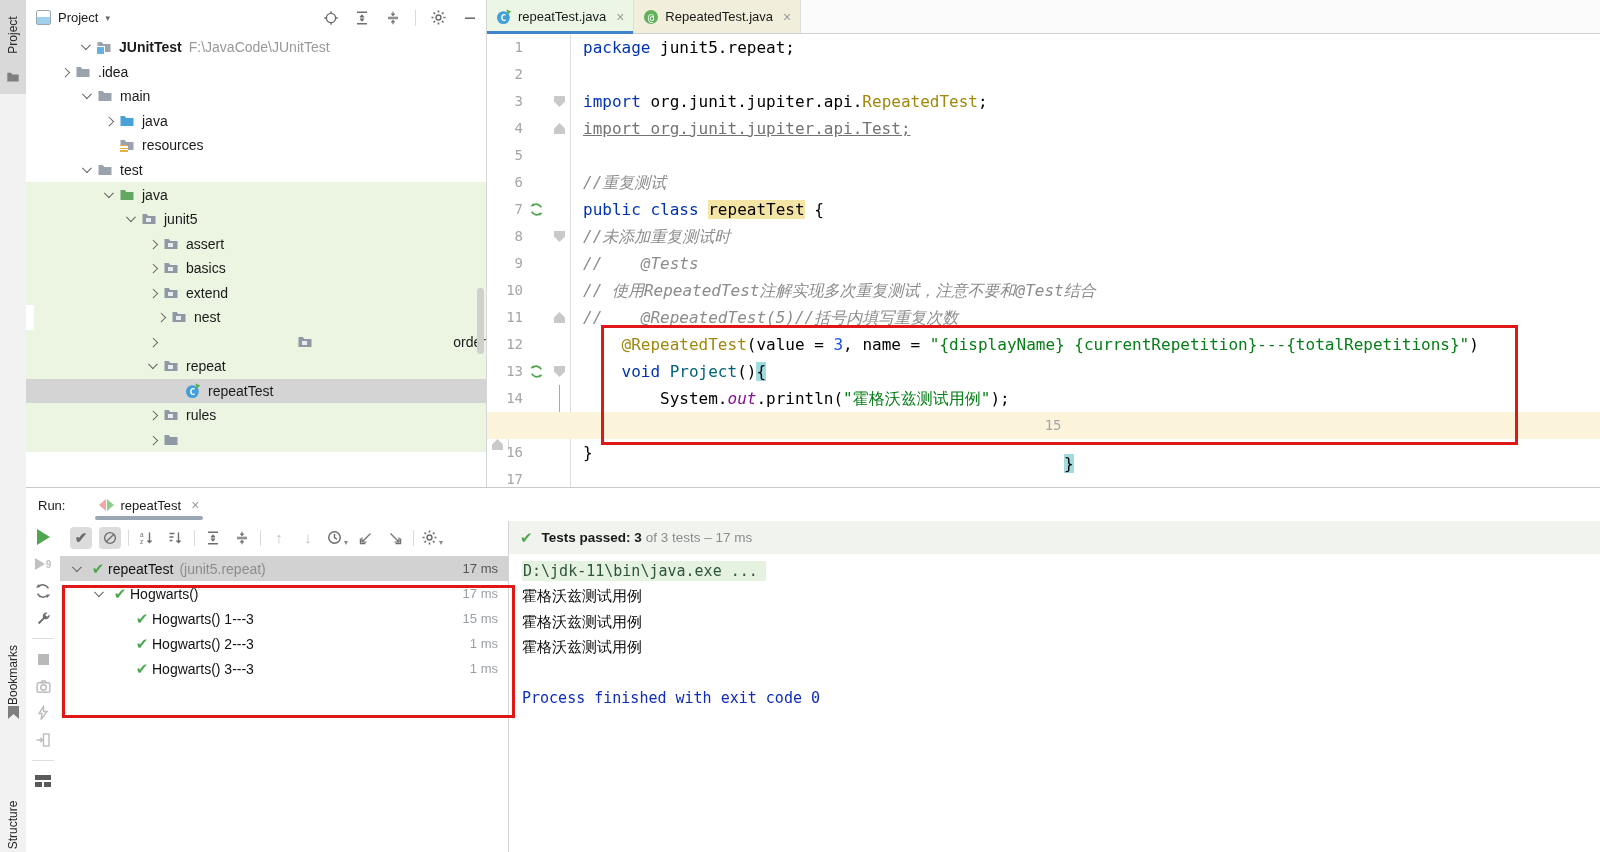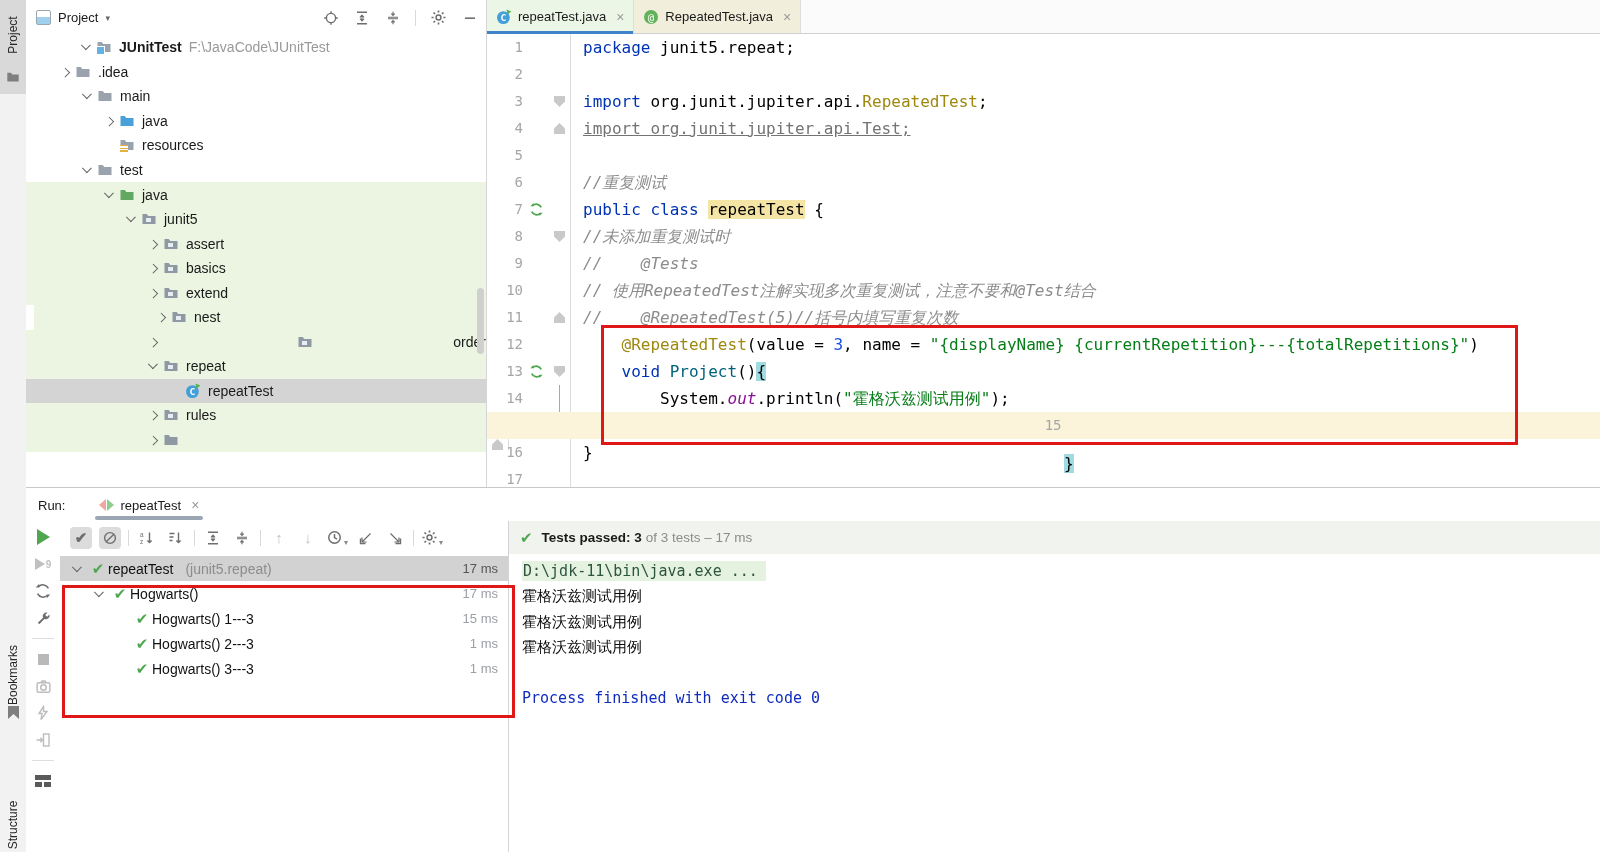--- a/index.html
+++ b/index.html
@@ -84,21 +84,21 @@
   .rtb{min-width:22px;height:22px;display:flex;align-items:center;justify-content:center;color:#6e6e6e;border-radius:4px;}
   .rtb.toggled{background:#dcdcdc;}
   .rtb.disabled{color:#c2c2c2;}
   .rtb .darr{font-size:8px;color:#8a8a8a;margin-left:1px;align-self:flex-end;margin-bottom:2px;}
   .test-tree{position:absolute;left:0;top:35px;right:0;bottom:0;}
   .xrow{display:flex;align-items:center;height:25px;font-size:14px;white-space:nowrap;}
   .xrow.sel{background:#d2d2d2;}
   .xchev{width:18px;height:16px;position:relative;flex:0 0 auto;}
   .xcheck{color:#4ea64e;font-size:15px;width:20px;flex:0 0 auto;text-align:center;}
   .xname{color:#111;}
-  .xsuffix{color:#8c8c8c;margin-left:12px;}
+  .xsuffix{color:#8c8c8c;margin-left:6px;}
   .xtime{margin-left:auto;padding-right:10px;color:#9aa0a6;font-size:13px;}
   .xrow.sel .xtime{color:#555;}
   .run-right{position:absolute;left:509px;top:521px;right:0;bottom:0;background:#fff;}
   .status-bar{height:33px;background:#f0f3ee;display:flex;align-items:center;gap:9px;padding-left:11px;font-size:13.5px;}
   .status-check{color:#4ea64e;font-size:15px;}
   .status-strong{color:#1a1a1a;font-weight:700;}
   .status-muted{color:#8c8c8c;font-weight:400;}
   .console{padding:5px 0 0 13px;font-size:15px;line-height:25.4px;font-family:"DejaVu Sans Mono",monospace,sans-serif;}
   .con-line{white-space:pre;min-height:25.4px;}
   .con-system span{background:#e5f2df;color:#2d5540;padding:1px 8px 1px 1px;}

